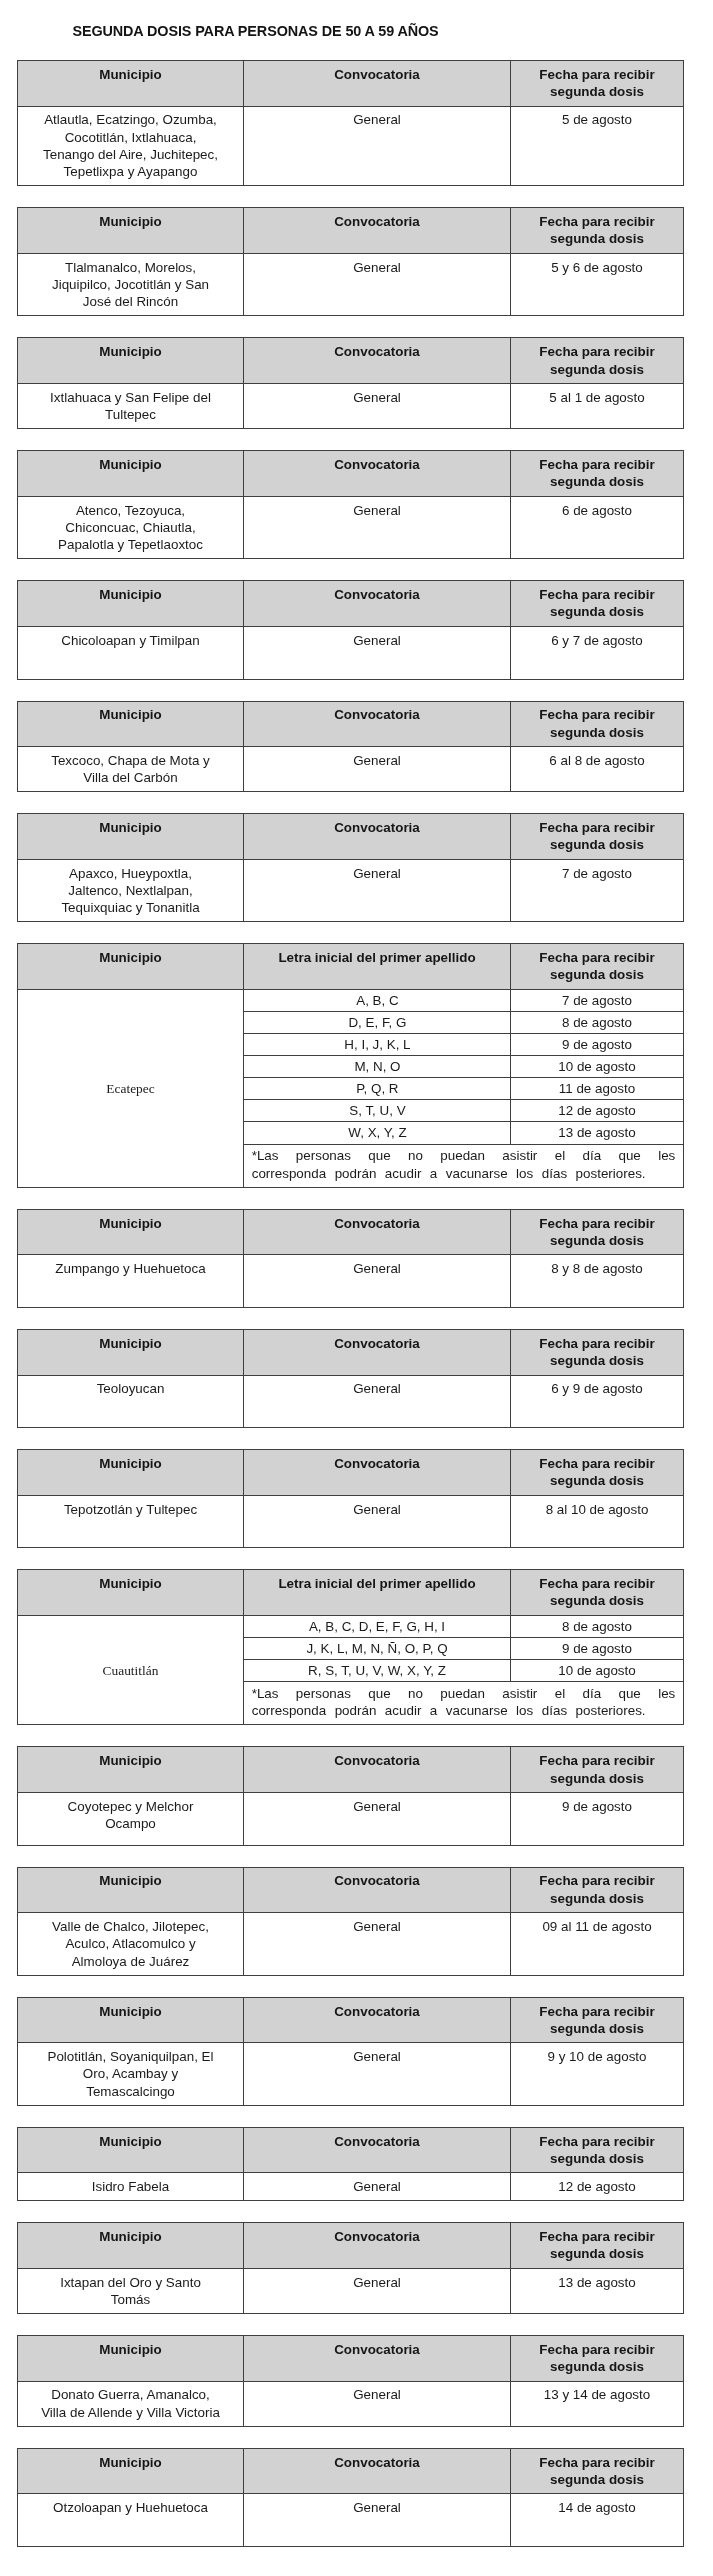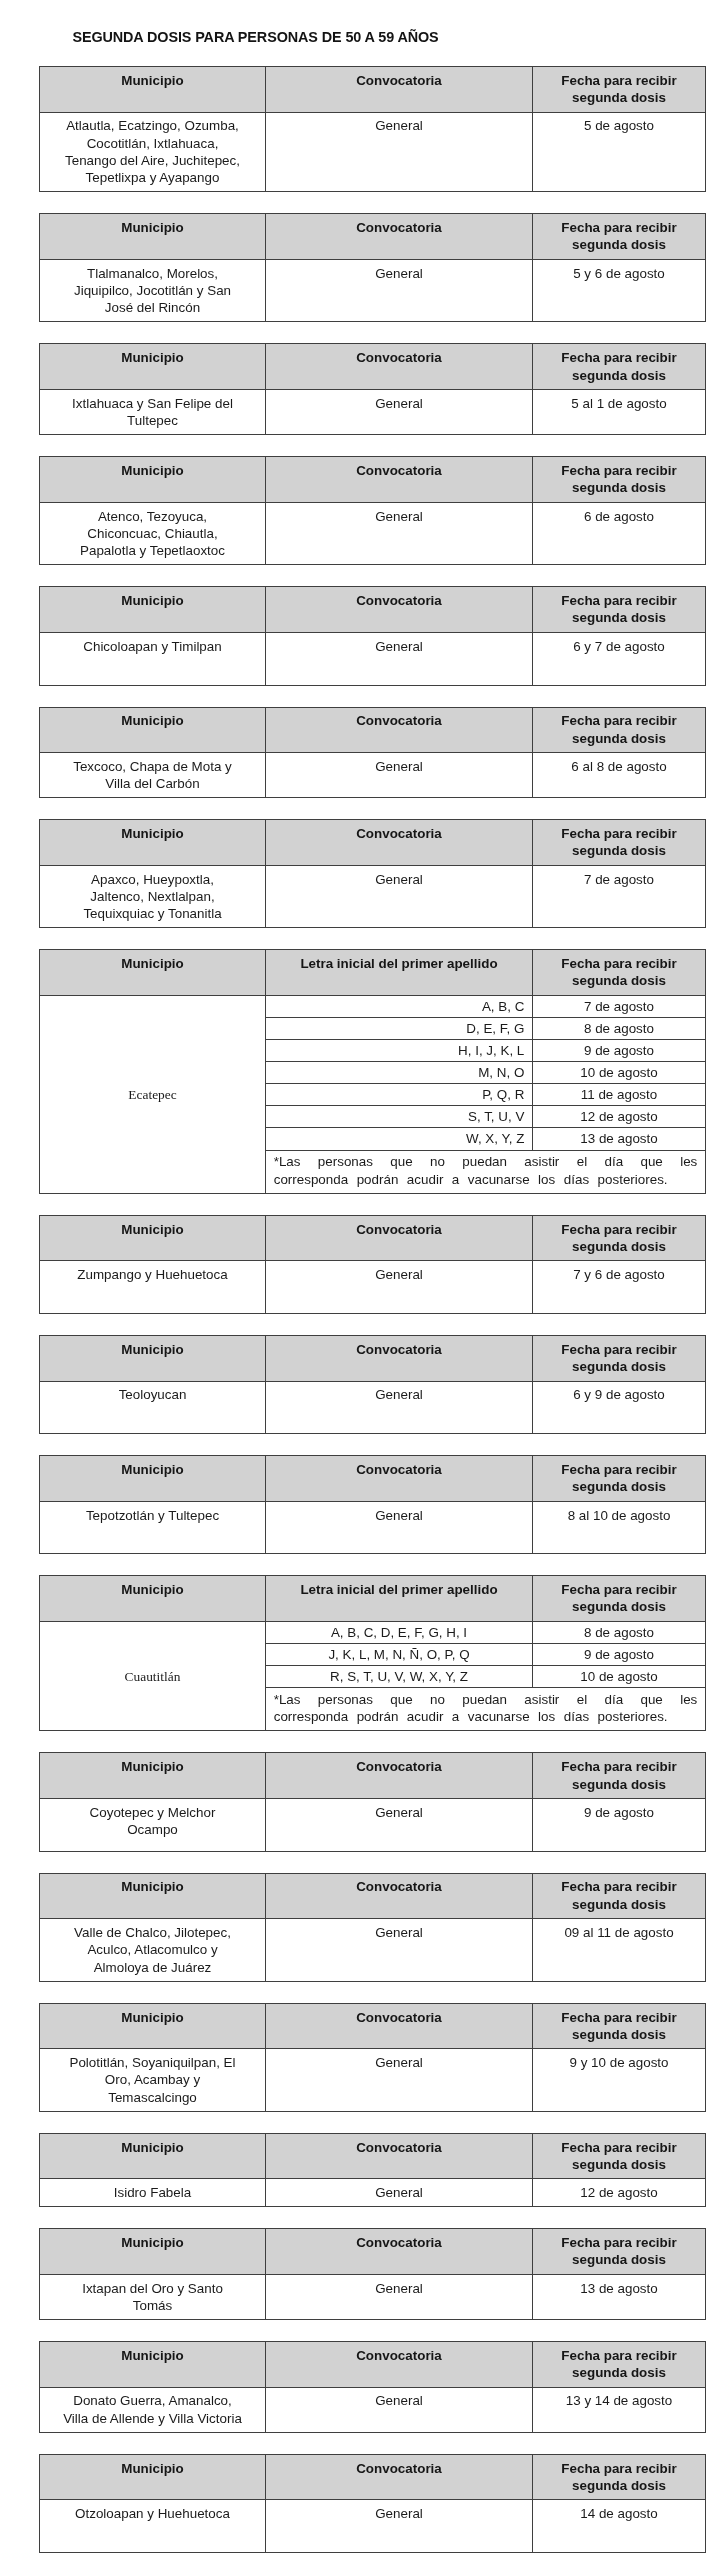--- a/index.html
+++ b/index.html
@@ -12,29 +12,29 @@
     min-height: 2576px;
     font-family: "Liberation Sans", sans-serif;
     color: #1b1b1b;
     -webkit-font-smoothing: antialiased;
   }
   .page-title {
     font-size: 14.4px;
     font-weight: bold;
     letter-spacing: -0.1px;
     text-align: center;
-    margin: 29px 203px 0 0;
+    margin: 23px 203px 0 0;
     color: #141414;
     white-space: nowrap;
   }
   table.sched {
     border-collapse: collapse;
     table-layout: fixed;
     width: 666px;
-    margin: 21px 0 0 39px;
+    margin: 21px 0 0 17px;
     border: 1.9px solid #3f3f3f;
   }
   table.sched col.c1 { width: 226px; }
   table.sched col.c2 { width: 267px; }
   table.sched col.c3 { width: 173px; }
   table.sched th, table.sched td {
     border: 1px solid #3f3f3f;
     font-size: 13.4px;
     line-height: 17.3px;
     text-align: center;
@@ -54,21 +54,21 @@
   }
   table.sched td.muni { padding: 4.8px 23px; }
   table.sched tr.tall td { height: 42px; }
   
   table.sched tr.lr td { padding: 1.9px 7.7px; }
   table.sched td.mcell {
     vertical-align: middle;
     padding: 1.9px 9.6px;
     font-family: Liberation Serif, serif;
   }
-  table.sched.letters-left td.let { text-align: right; padding-left: 8.6px; }
+  table.sched.letters-left td.let { text-align: center; padding-left: 8.6px; }
   table.sched td.note {
     text-align: justify;
     text-align-last: left;
     word-spacing: 4.8px;
     padding: 2.9px 7.7px 4.8px 7.7px;
     line-height: 17.3px;
   }
 </style>
 </head>
 <body>
@@ -281,21 +281,21 @@
           <tr>
             <th>Municipio</th>
             <th>Convocatoria</th>
             <th>Fecha para recibir segunda dosis</th>
           </tr>
         </thead>
         <tbody>
           <tr class="tall">
             <td class="muni">Zumpango y Huehuetoca</td>
             <td>General</td>
-            <td>7 y 6 de agosto</td>
+            <td>8 y 8 de agosto</td>
           </tr>
         </tbody>
       </table>
       <table class="sched">
         <colgroup>
           <col class="c1">
           <col class="c2">
           <col class="c3">
         </colgroup>
         <thead>

